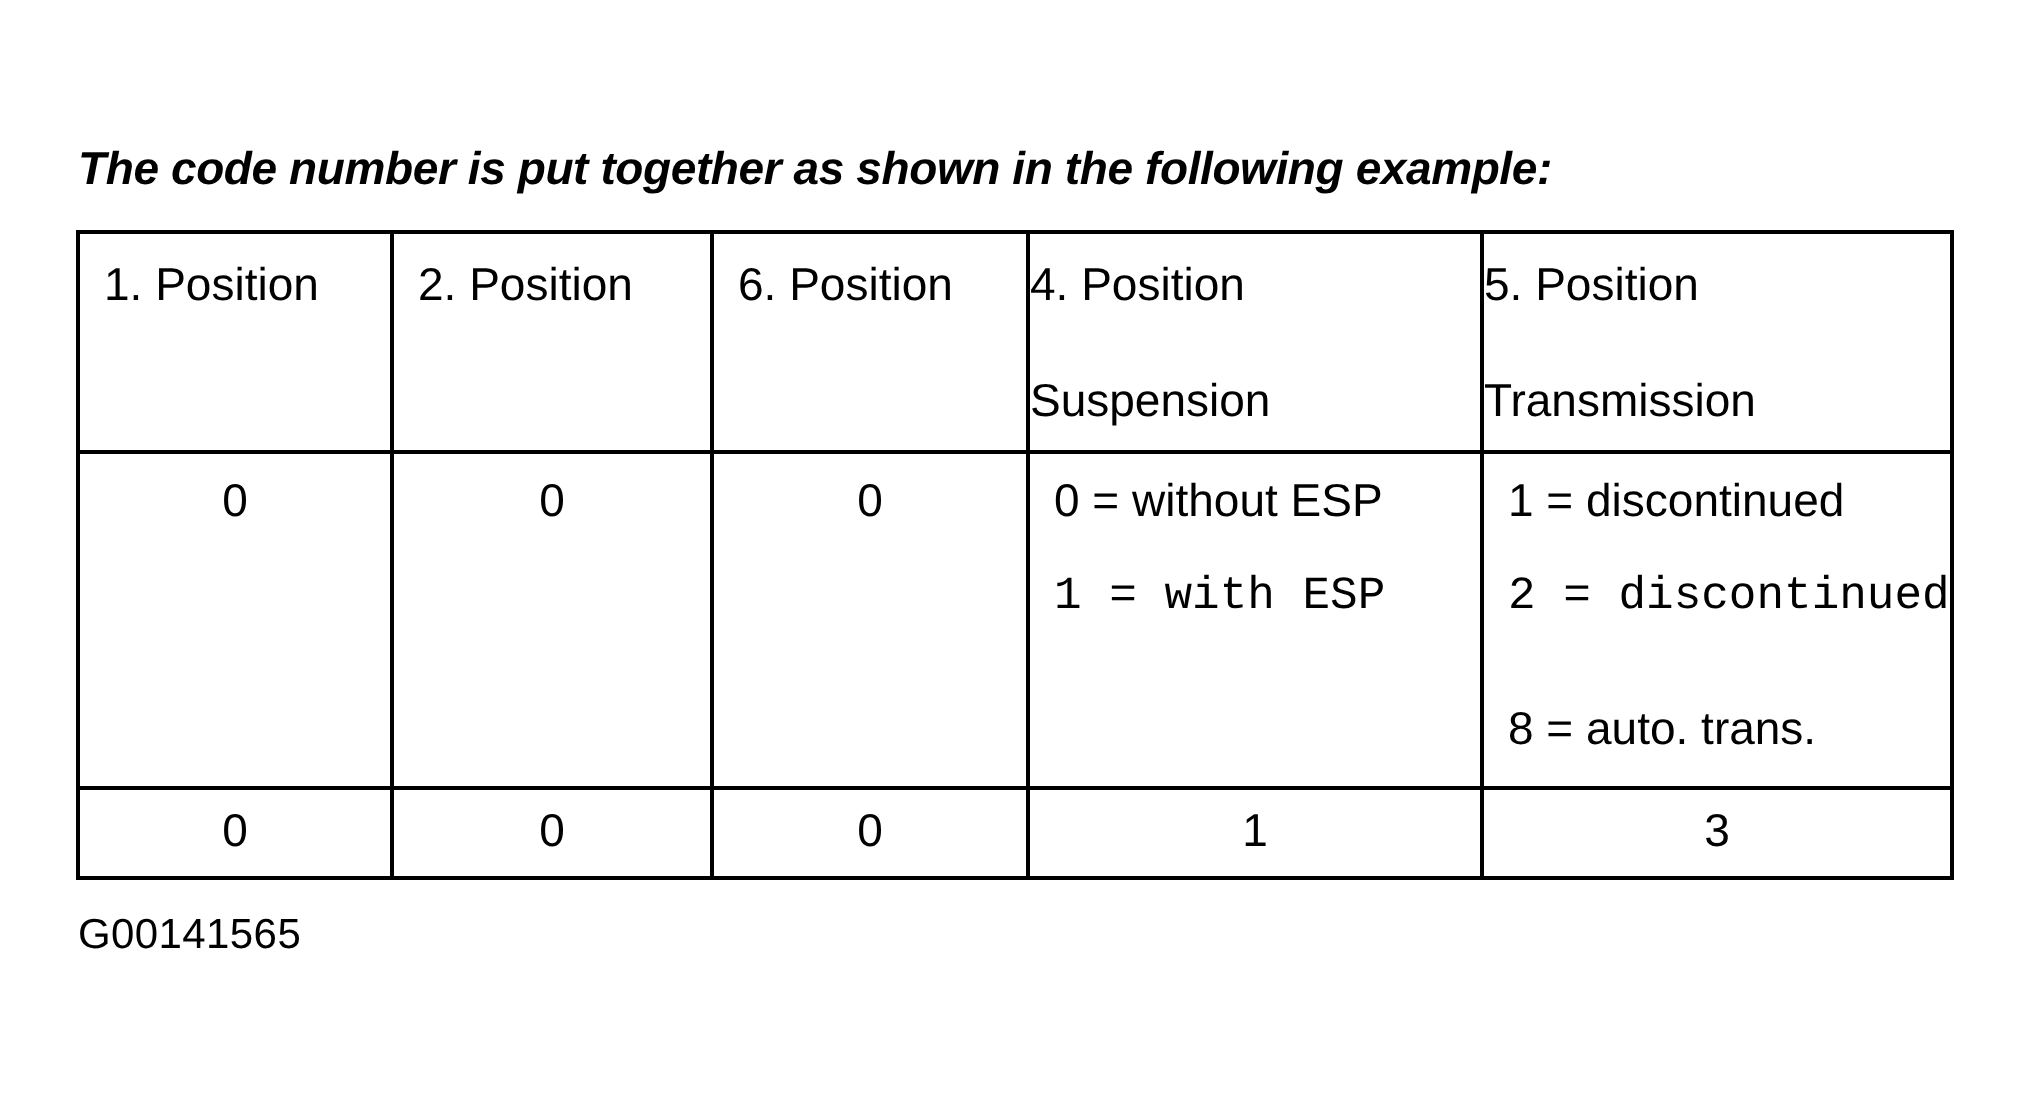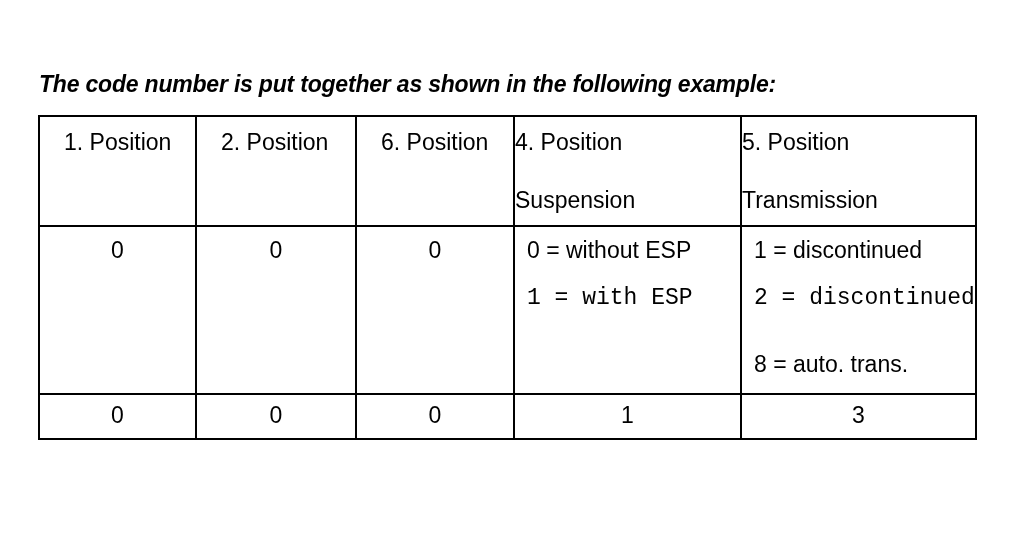--- a/index.html
+++ b/index.html
@@ -67,21 +67,21 @@
     right: 0;
     text-align: left;
     white-space: nowrap;
   }
   .hdr-line.l1 { top: 10px; }
   .hdr-line.l2 { top: 68px; }
 
   
   .hdr-cell.plain .hdr-line.l1 {
     text-align: left;
-    padding-left: 24px;
+    padding-left: 12px;
   }
 
   
   .body-cell {
     height: 166px;
     position: relative;
   }
   .body-num {
     position: absolute;
     left: 0;
@@ -197,14 +197,15 @@
         <td class="result-cell">
           <div class="result-num">1</div>
         </td>
         <td class="result-cell last">
           <div class="result-num">3</div>
         </td>
       </tr>
     </tbody>
   </table>
 
+  <div class="caption">G00141565</div>
 
 </div>
 
 </body></html>

